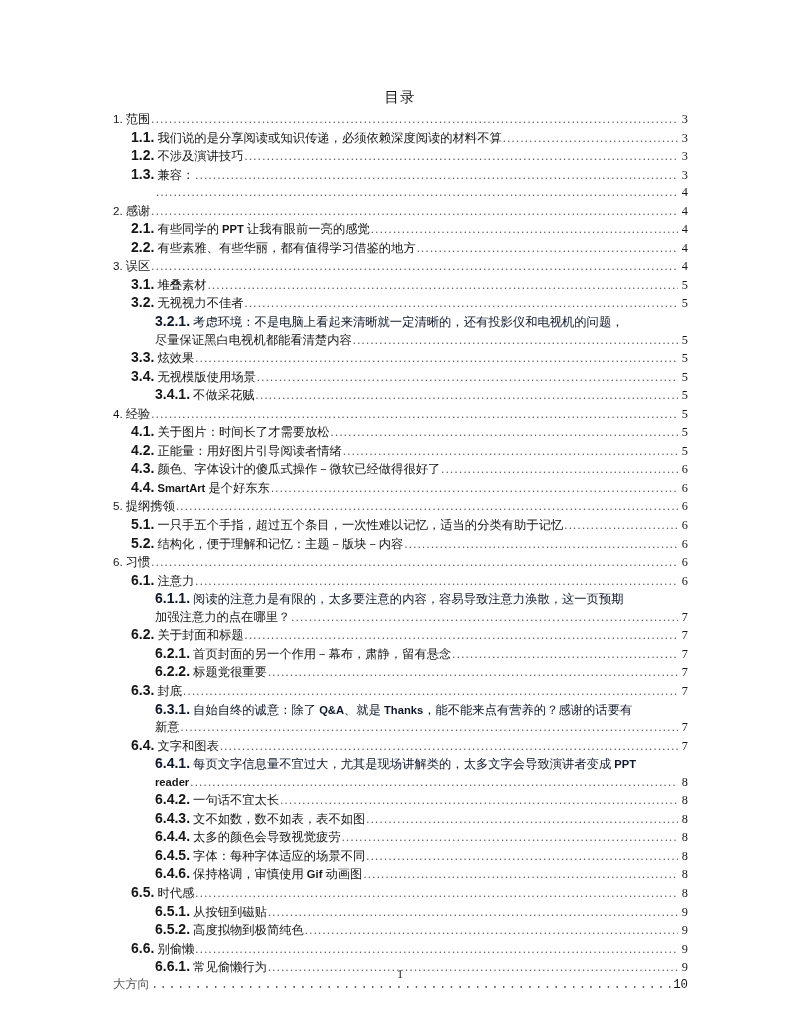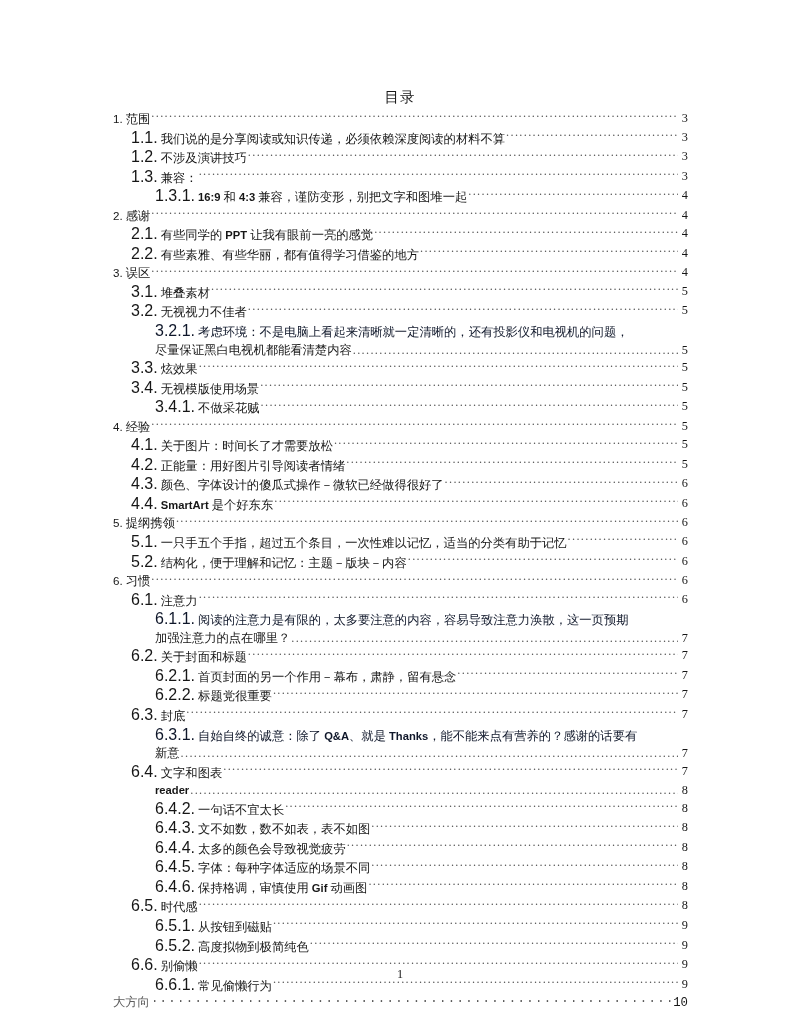--- a/index.html
+++ b/index.html
@@ -38,20 +38,21 @@
 
   .toc {
     position: absolute;
     top: 110px;
     left: 113px;
     width: 575px;
   }
 
   .toc-entry {
     display: flex;
+    align-items: flex-end;
     font-size: 12.3px;
     line-height: 17.55px;
     color: #161616;
     white-space: nowrap;
   }
 
   
   .toc-entry.multiline {
     display: block;
     white-space: normal;
@@ -111,22 +112,22 @@
   }
   .ml-lastline .pageno { flex: 0 0 auto; text-align: right; min-width: 9px; }
 
   
   .lvl1 { margin-left: 0px; }
   .lvl2 { margin-left: 18px; }
   .lvl3 { margin-left: 42px; }
 
   .num {
     font-family: "Liberation Sans", "DejaVu Sans", sans-serif;
-    font-size: 16px;
-    font-weight: normal;
+    font-size: 14px;
+    font-weight: bold;
   }
   .lvl1 .num { font-weight: normal; font-size: 11.6px; }
   .lvl1 > .label .num, .lvl1 .ml-text .num { font-weight: normal; }
 
   .latin {
     font-family: "Liberation Sans", "DejaVu Sans", sans-serif;
     font-size: 11.2px;
     font-weight: bold;
   }
 
@@ -166,21 +167,20 @@
         <span class="label"><span class="num">1.2.</span> <span>不涉及演讲技巧</span></span>
         <span class="leader"></span>
         <span class="pageno">3</span>
       </div>
       <div class="toc-entry lvl2">
         <span class="label"><span class="num">1.3.</span> <span>兼容：</span></span>
         <span class="leader"></span>
         <span class="pageno">3</span>
       </div>
       <div class="toc-entry lvl3">
-        <span class="label"><span class="num">1.3.1.</span> <span><span class="latin">16:9</span> 和 <span class="latin">4:3</span> 兼容，谨防变形，别把文字和图堆一起</span></span>
         <span class="leader"></span>
         <span class="pageno">4</span>
       </div>
       <div class="toc-entry lvl1">
         <span class="label"><span class="num">2.</span> <span>感谢</span></span>
         <span class="leader"></span>
         <span class="pageno">4</span>
       </div>
       <div class="toc-entry lvl2">
         <span class="label"><span class="num">2.1.</span> <span>有些同学的 <span class="latin">PPT</span> 让我有眼前一亮的感觉</span></span>
@@ -315,20 +315,21 @@
           <span class="leader"></span>
           <span class="pageno">7</span>
         </div>
       </div>
       <div class="toc-entry lvl2">
         <span class="label"><span class="num">6.4.</span> <span>文字和图表</span></span>
         <span class="leader"></span>
         <span class="pageno">7</span>
       </div>
       <div class="toc-entry multiline lvl3">
+        <div class="ml-text"><span class="num">6.4.1.</span> <span>每页文字信息量不宜过大，尤其是现场讲解类的，太多文字会导致演讲者变成 <span class="latin">PPT</span></span></div>
         <div class="ml-lastline">
           <span class="label"><span class="latin">reader</span></span>
           <span class="leader"></span>
           <span class="pageno">8</span>
         </div>
       </div>
       <div class="toc-entry lvl3">
         <span class="label"><span class="num">6.4.2.</span> <span>一句话不宜太长</span></span>
         <span class="leader"></span>
         <span class="pageno">8</span>

